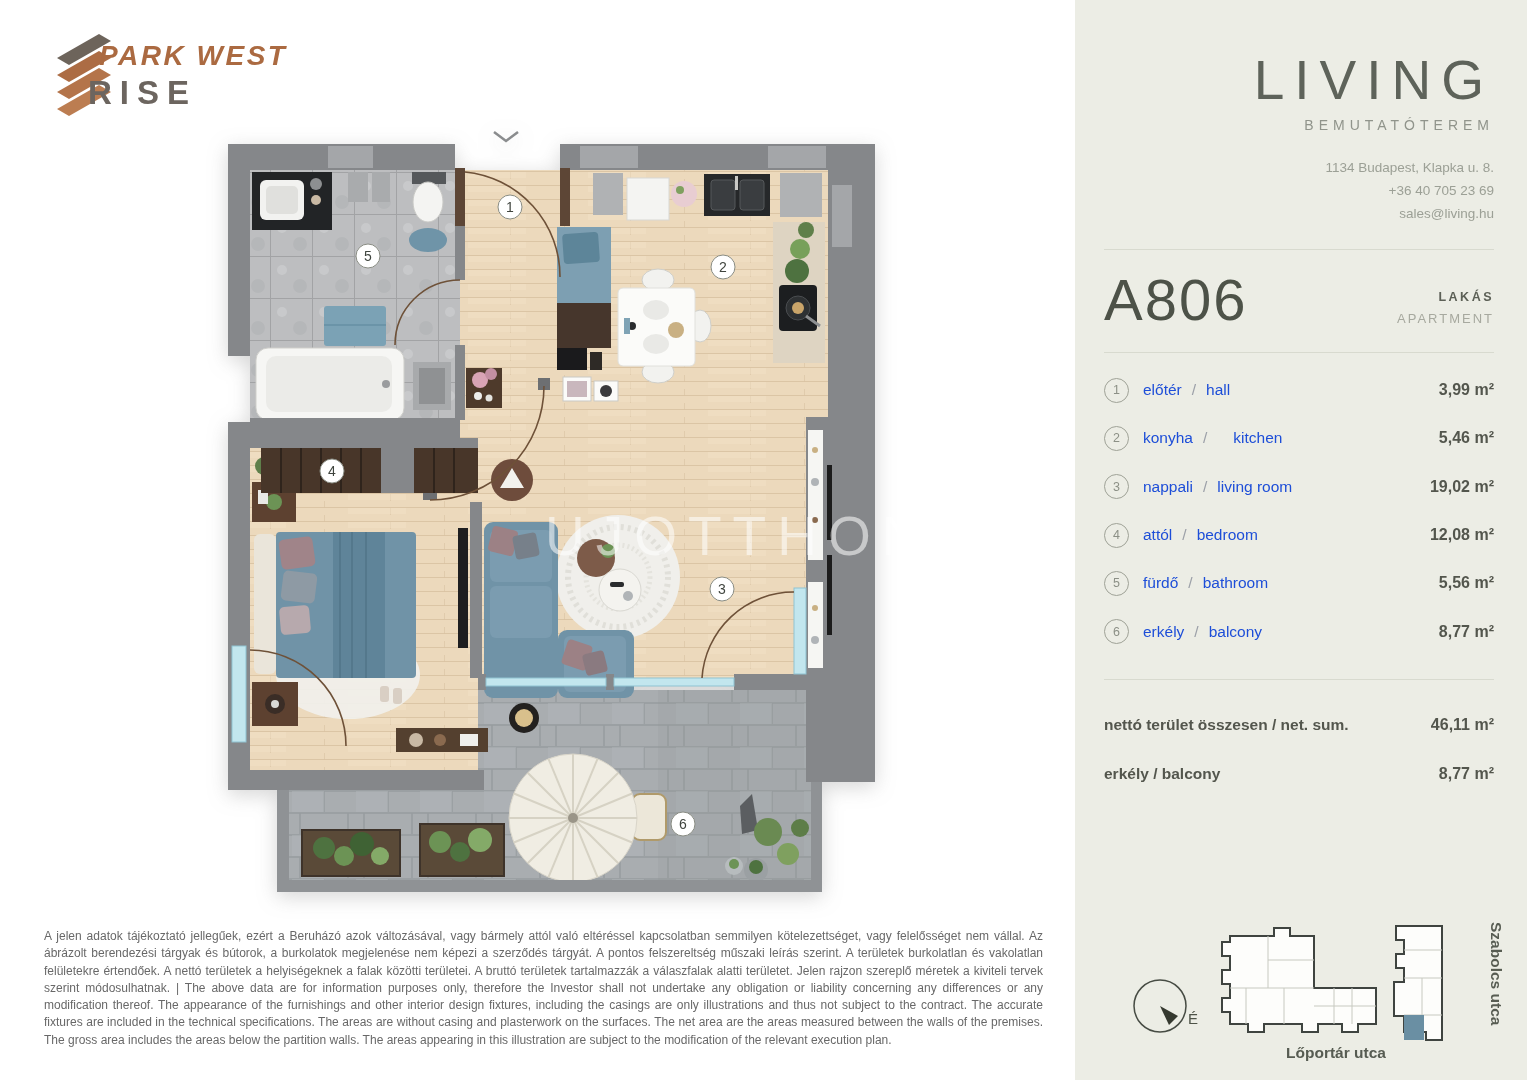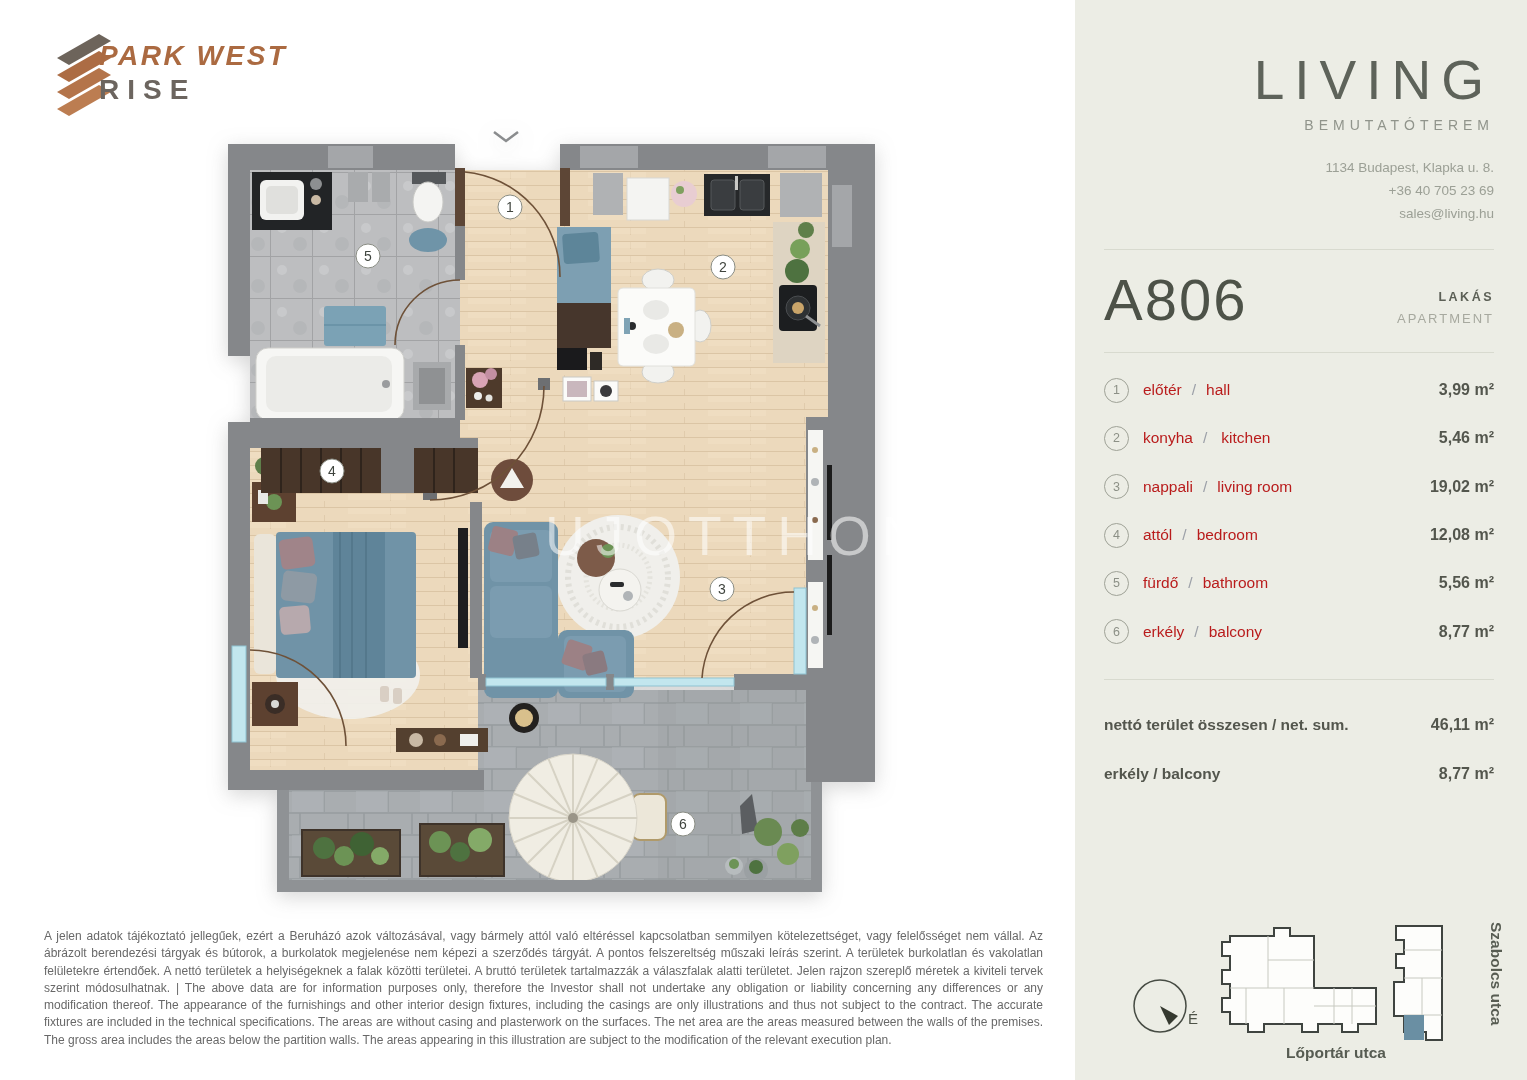--- a/index.html
+++ b/index.html
@@ -3,21 +3,21 @@
 <meta charset="utf-8">
 <style>
   html,body{margin:0;padding:0;background:#888;}
   #stage{position:relative;width:1527px;height:1080px;background:#ffffff;overflow:hidden;
          font-family:"Liberation Sans","DejaVu Sans",sans-serif;}
   
   .brand{position:absolute;left:55px;top:30px;width:300px;height:100px;}
   .brand-icon{position:absolute;left:0;top:2px;}
   .brand-l1{position:absolute;left:44px;top:10px;font-size:28px;font-weight:bold;
             letter-spacing:2.5px;color:#ab6a41;white-space:nowrap;font-style:italic;}
-  .brand-l2{position:absolute;left:44px;top:44px;font-size:28px;font-weight:bold;
+  .brand-l2{position:absolute;left:33px;top:44px;font-size:33px;font-weight:bold;
             letter-spacing:8px;color:#6c655f;}
   
   .plan{position:absolute;left:228px;top:130px;width:648px;height:770px;
         filter:drop-shadow(0 5px 10px rgba(90,90,90,.25));}
   .watermark{position:absolute;left:545px;top:504px;height:64px;display:flex;align-items:flex-start;
              color:rgba(255,255,255,.55);font-size:55px;font-weight:300;letter-spacing:11px;
              white-space:nowrap;pointer-events:none;}
   .wm-dots{display:flex;flex-direction:column;gap:6px;margin:0 10px 0 2px;}
   .wm-dots i{width:10px;height:10px;border-radius:50%;background:rgba(255,255,255,.6);}
   
@@ -31,21 +31,21 @@
   .hr1{top:249px}.hr2{top:352px}.hr3{top:679px}
   .unit-code{position:absolute;left:29px;top:266px;font-size:58px;font-weight:300;
              letter-spacing:2px;color:#4d5248;}
   .unit-hu{position:absolute;right:33px;top:290px;font-size:12.5px;font-weight:bold;
            letter-spacing:2.5px;color:#5c6056;}
   .unit-en{position:absolute;right:33px;top:311px;font-size:13px;letter-spacing:2px;color:#a7a99f;}
   .rooms{position:absolute;left:29px;right:33px;top:366px;}
   .room-row{display:flex;align-items:center;height:48.3px;}
   .badge{flex:0 0 auto;width:23px;height:23px;border:1.2px solid #9fa297;border-radius:50%;
          display:flex;align-items:center;justify-content:center;font-size:12.5px;color:#8c9086;}
-  .rlabel{margin-left:14px;font-size:15.5px;color:#b91c1c;}
+  .rlabel{margin-left:14px;font-size:15.5px;color:#1d4ed8;}
   .slash{margin:0 10px;color:#9ca0a8;font-size:15.5px;}
   .rarea{margin-left:auto;font-size:16px;font-weight:bold;color:#53564d;}
   .totals{position:absolute;left:29px;right:33px;top:700px;}
   .total-row{display:flex;align-items:center;height:49px;}
   .tlabel{font-size:15.5px;font-weight:bold;color:#53564d;}
   .tvalue{margin-left:auto;font-size:16px;font-weight:bold;color:#53564d;}
   
   .compass{position:absolute;left:1130px;top:976px;}
   .compass-label{position:absolute;left:1188px;top:1010px;font-size:15px;color:#4e5348;}
   .b1{position:absolute;left:1216px;top:924px;}
@@ -358,21 +358,21 @@
         <span class="badge">1</span>
         <span class="rlabel">előtér</span>
         <span class="slash">/</span>
         <span class="rlabel" style="margin-left:0">hall</span>
         <span class="rarea">3,99 m²</span>
       </div>
       <div class="room-row">
         <span class="badge">2</span>
         <span class="rlabel">konyha</span>
         <span class="slash">/</span>
-        <span class="rlabel" style="margin-left:4px">kitchen</span>
+        <span class="rlabel" style="margin-left:16px">kitchen</span>
         <span class="rarea">5,46 m²</span>
       </div>
       <div class="room-row">
         <span class="badge">3</span>
         <span class="rlabel">nappali</span>
         <span class="slash">/</span>
         <span class="rlabel" style="margin-left:0">living room</span>
         <span class="rarea">19,02 m²</span>
       </div>
       <div class="room-row">

